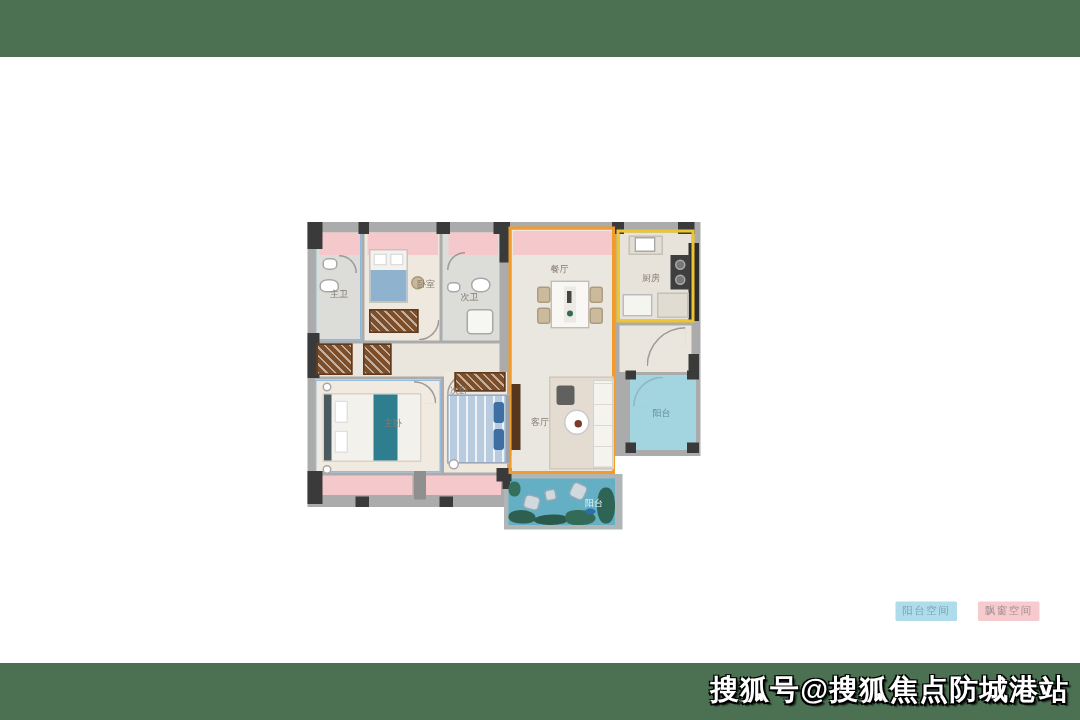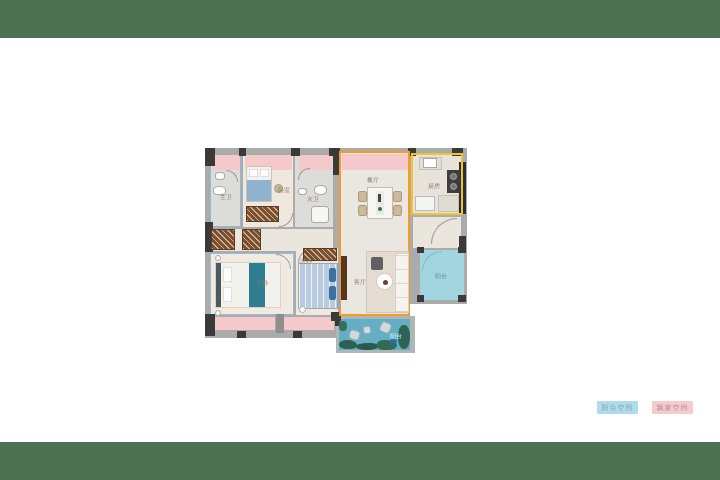--- a/index.html
+++ b/index.html
@@ -162,14 +162,15 @@
     <div class="lb" style="left:373px;top:180px;">餐厅</div>
     <div class="lb" style="left:434px;top:186px;">厨房</div>
     <div class="lb" style="left:360px;top:282px;">客厅</div>
     <div class="lb" style="left:441px;top:276px;color:#5F8C99;">阳台</div>
     <div class="lb" style="left:396px;top:336px;color:#EAF5F8;">阳台</div>
   </div>
 
   <div class="chip" style="left:597px;top:401px;width:41px;background:#AFDCEA;color:#7EA3B5;">阳台空间</div>
   <div class="chip" style="left:652px;top:401px;width:41px;background:#F7CBCE;color:#A29094;">飘窗空间</div>
 
+  <div class="wm">搜狐号@搜狐焦点防城港站</div>
 
 </div>
 
 </body></html>

